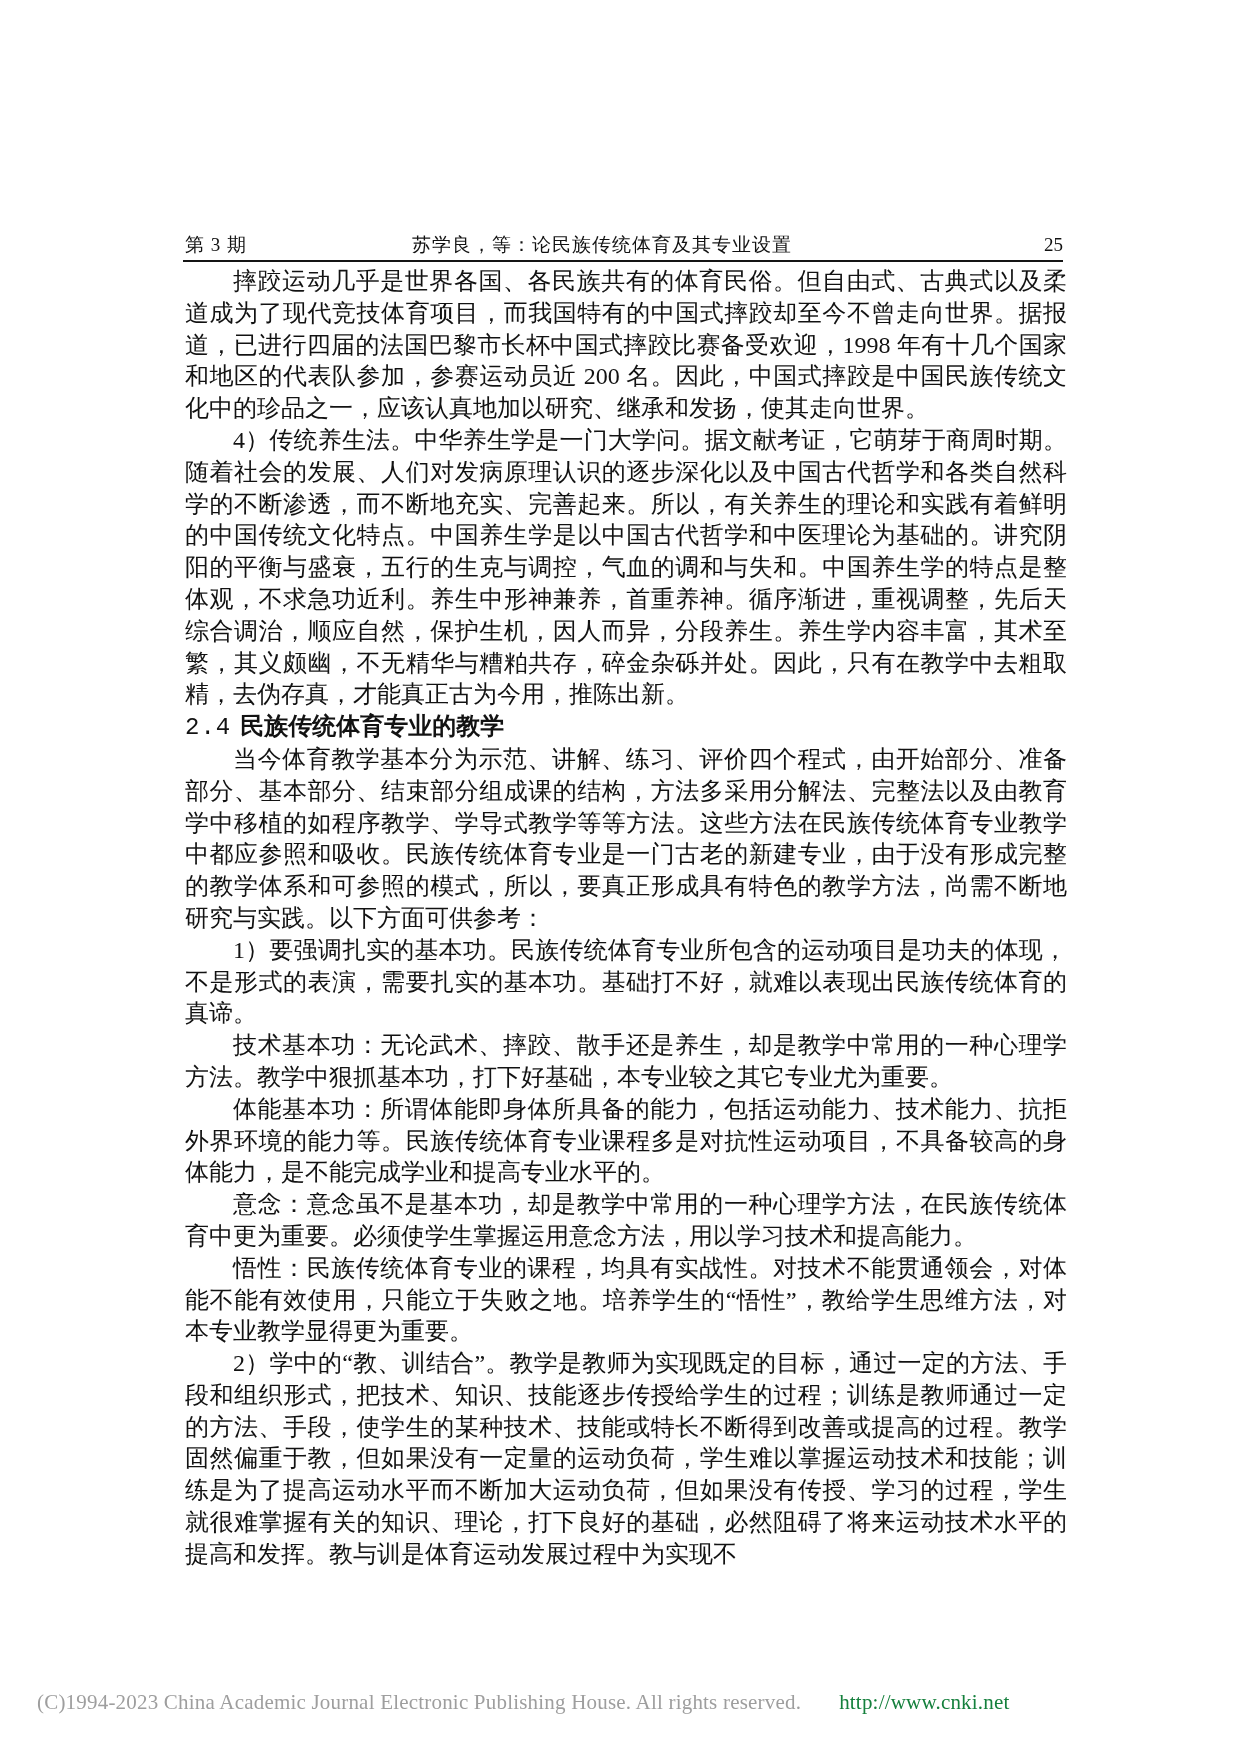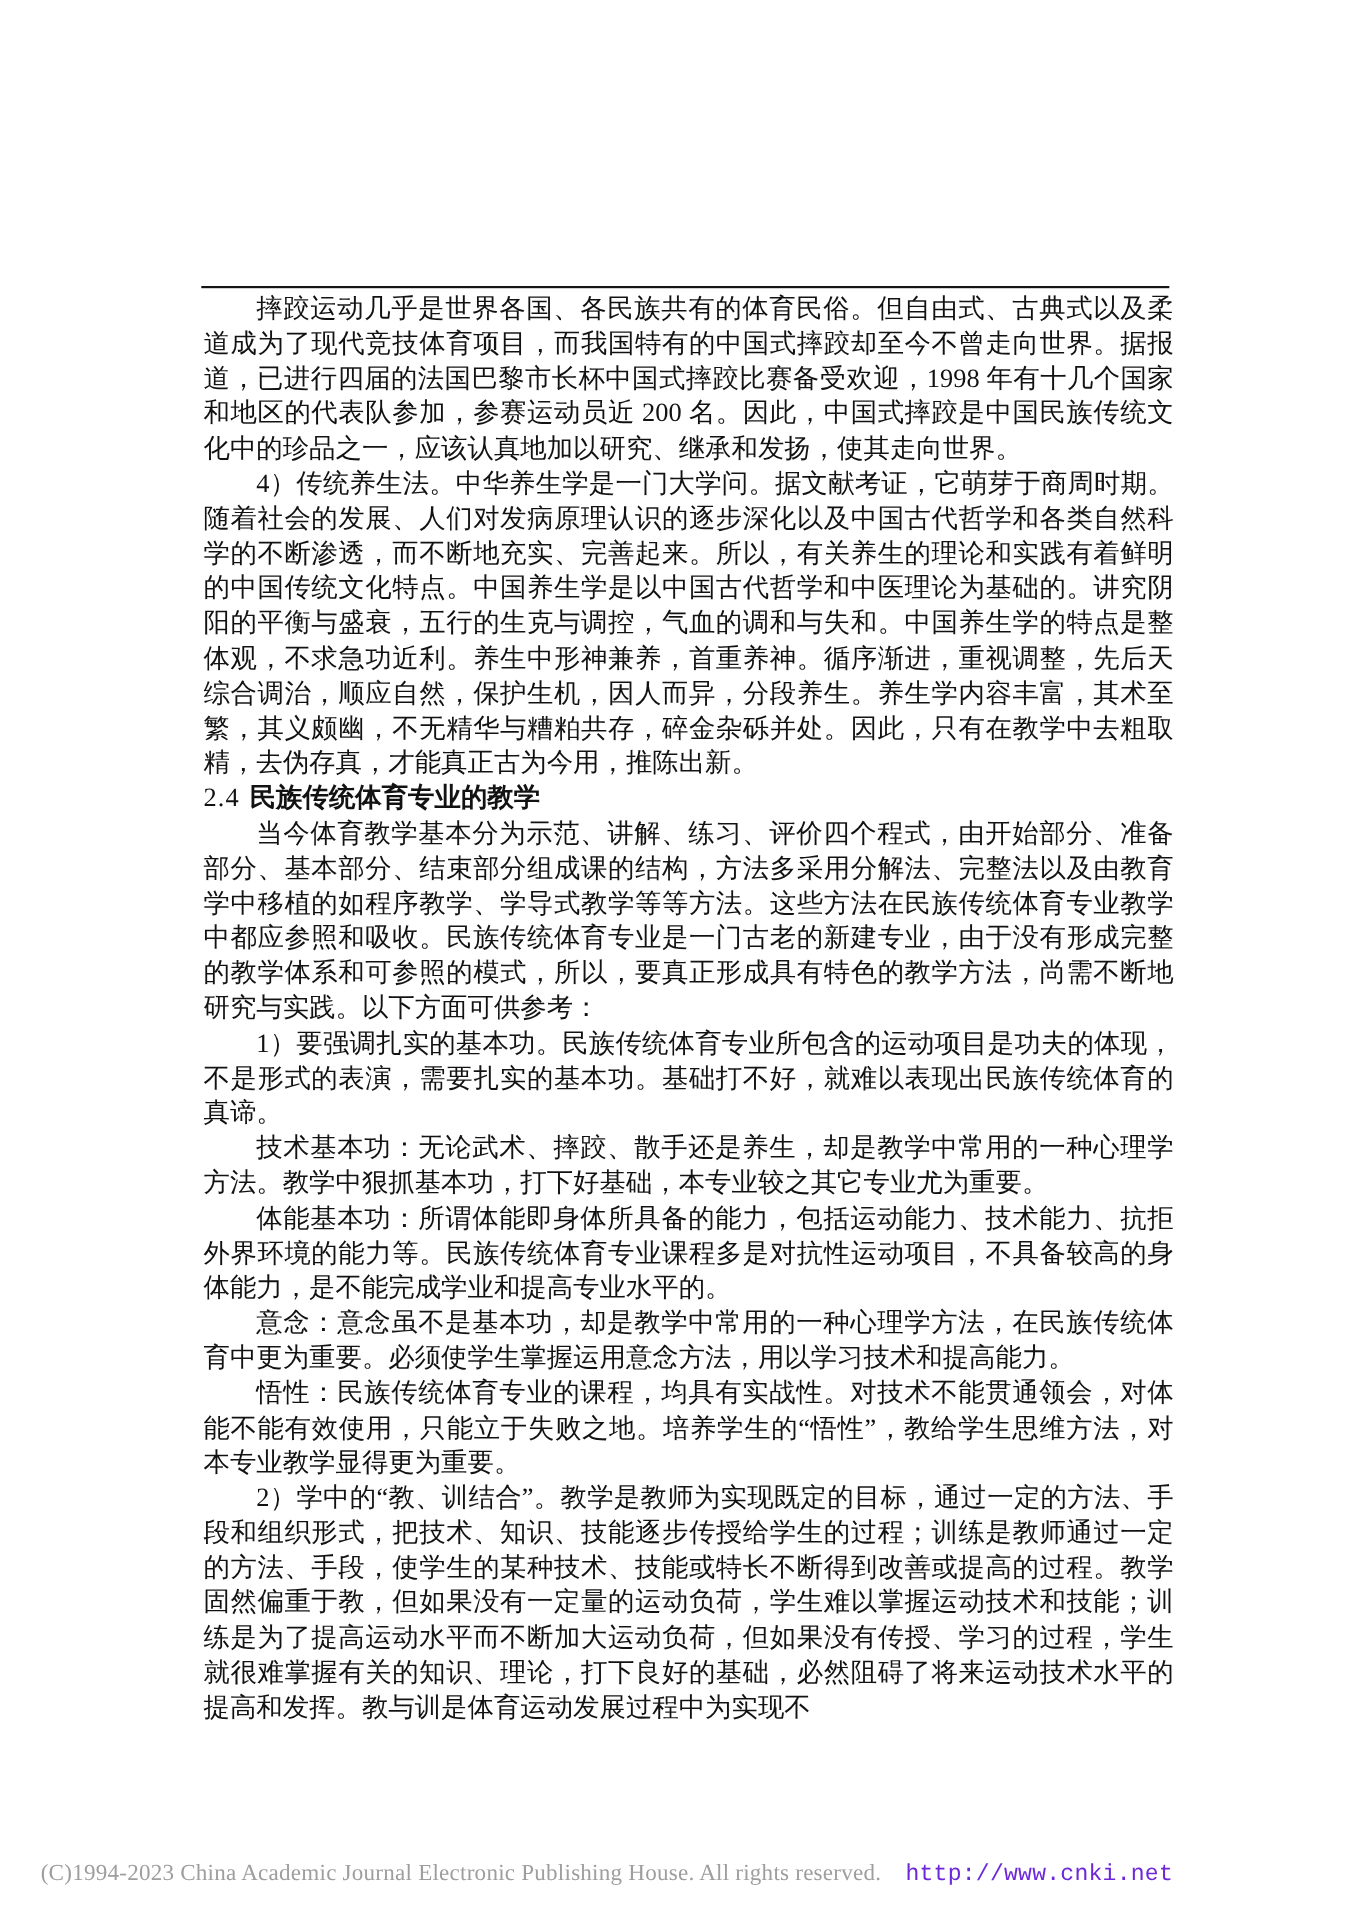--- a/index.html
+++ b/index.html
@@ -48,44 +48,49 @@
   .article-body p.para {
     margin: 0;
     padding: 0;
     text-indent: 2em;
   }
   .section-heading {
     margin: 0;
     text-indent: 0;
   }
   .sec-num {
-    font-family: Liberation Serif, serif;
+    font-family: Liberation Mono, monospace;
     letter-spacing: 1px;
   }
   .sec-title {
     font-weight: 700;
     font-family: Liberation Serif, serif;
     margin-left: 9px;
   }
   .footer {
     position: absolute;
     left: 37px;
     top: 1690px;
     font-size: 21px;
     color: #9e9e9e;
     letter-spacing: 0.2px;
     white-space: nowrap;
   }
-  .footer .footer-url { margin-left: 22px; color: #6d28d9; text-decoration: none; font-family: Liberation Mono, monospace; }
+  .footer .footer-url { margin-left: 38px; color: #15803d; text-decoration: none; }
 </style>
 </head>
 <body>
 
 <div class="page">
 
+  <div class="running-header">
+    <span class="hdr-left">第 3 期</span>
+    <span class="hdr-mid">苏学良，等：论民族传统体育及其专业设置</span>
+    <span class="hdr-right">25</span>
+  </div>
 
   <div class="header-rule"></div>
 
   <div class="article-body" id="article-body">
       <p class="para">摔跤运动几乎是世界各国、各民族共有的体育民俗。但自由式、古典式以及柔道成为了现代竞技体育项目，而我国特有的中国式摔跤却至今不曾走向世界。据报道，已进行四届的法国巴黎市长杯中国式摔跤比赛备受欢迎，1998 年有十几个国家和地区的代表队参加，参赛运动员近 200 名。因此，中国式摔跤是中国民族传统文化中的珍品之一，应该认真地加以研究、继承和发扬，使其走向世界。</p>
       <p class="para">4）传统养生法。中华养生学是一门大学问。据文献考证，它萌芽于商周时期。随着社会的发展、人们对发病原理认识的逐步深化以及中国古代哲学和各类自然科学的不断渗透，而不断地充实、完善起来。所以，有关养生的理论和实践有着鲜明的中国传统文化特点。中国养生学是以中国古代哲学和中医理论为基础的。讲究阴阳的平衡与盛衰，五行的生克与调控，气血的调和与失和。中国养生学的特点是整体观，不求急功近利。养生中形神兼养，首重养神。循序渐进，重视调整，先后天综合调治，顺应自然，保护生机，因人而异，分段养生。养生学内容丰富，其术至繁，其义颇幽，不无精华与糟粕共存，碎金杂砾并处。因此，只有在教学中去粗取精，去伪存真，才能真正古为今用，推陈出新。</p>
       <div class="section-heading"><span class="sec-num">2.4</span><span class="sec-title">民族传统体育专业的教学</span></div>
       <p class="para">当今体育教学基本分为示范、讲解、练习、评价四个程式，由开始部分、准备部分、基本部分、结束部分组成课的结构，方法多采用分解法、完整法以及由教育学中移植的如程序教学、学导式教学等等方法。这些方法在民族传统体育专业教学中都应参照和吸收。民族传统体育专业是一门古老的新建专业，由于没有形成完整的教学体系和可参照的模式，所以，要真正形成具有特色的教学方法，尚需不断地研究与实践。以下方面可供参考：</p>
       <p class="para">1）要强调扎实的基本功。民族传统体育专业所包含的运动项目是功夫的体现，不是形式的表演，需要扎实的基本功。基础打不好，就难以表现出民族传统体育的真谛。</p>
       <p class="para">技术基本功：无论武术、摔跤、散手还是养生，却是教学中常用的一种心理学方法。教学中狠抓基本功，打下好基础，本专业较之其它专业尤为重要。</p>

